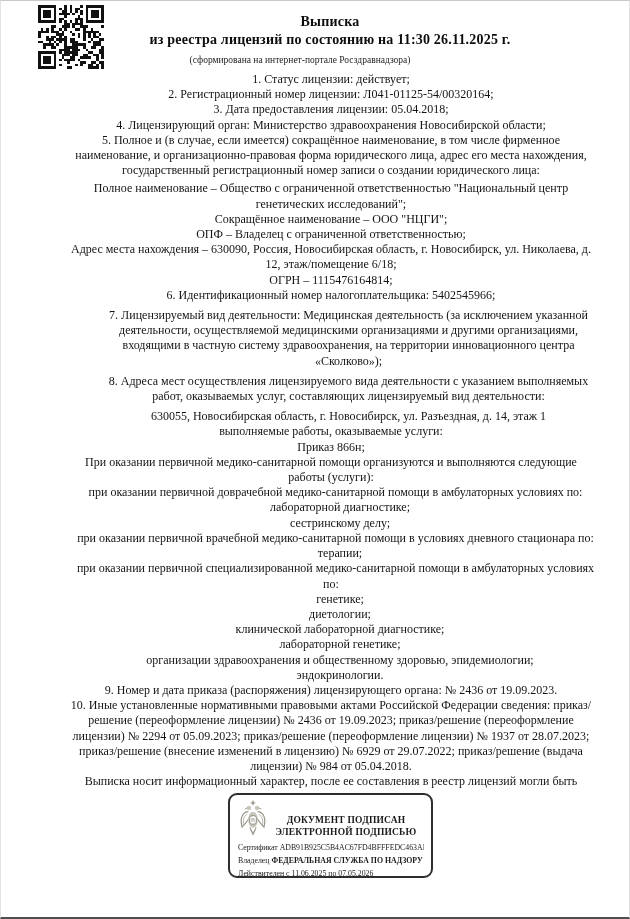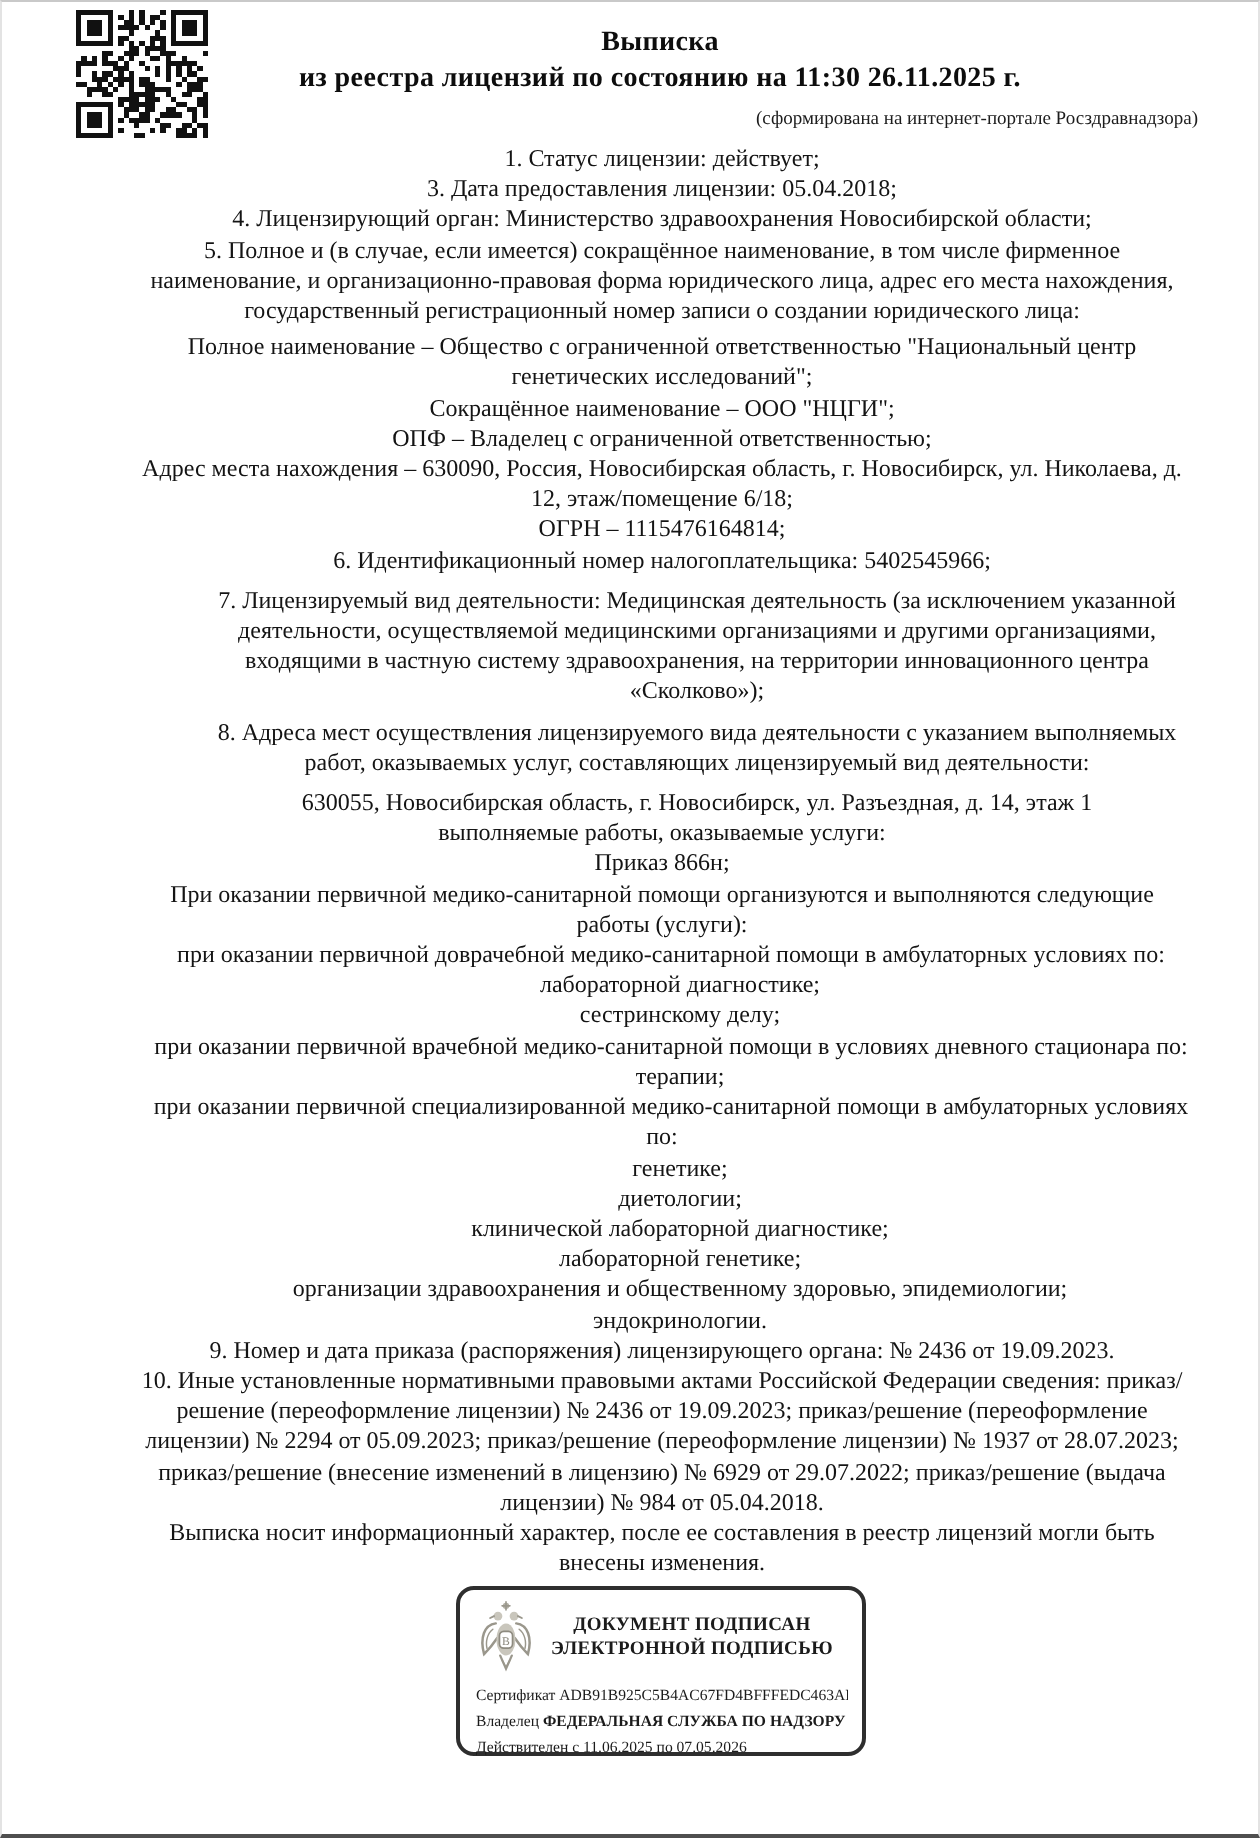--- a/index.html
+++ b/index.html
@@ -22,21 +22,21 @@
   }
   .qr svg{width:100%;height:100%;display:block;}
   
   .header{padding-top:12px;text-align:center;}
   .title-line{
     font-weight:bold;font-size:14px;line-height:18px;color:#0d0d0d;
     letter-spacing:0.2px;
     margin-left:30px;
   }
   .subtitle{
-    text-align:right;padding-right:30px;margin-top:5px;
+    text-align:center;padding-right:30px;margin-top:5px;
     font-size:9.5px;line-height:12px;color:#1c1c1c;
   }
   
   .doc-body{margin:6px 33px 0 65px;}
   .para{
     margin:0;font-size:12px;line-height:15.2px;color:#141414;
     text-align:center;
   }
   .ind0{text-indent:0;}
   .ind1{text-indent:9px;}
@@ -44,21 +44,21 @@
   .gap3{margin-top:3px;}
   .gap5{margin-top:5px;margin-left:35px;}
   
   .stamp{
     position:absolute;left:227px;top:792px;width:205px;height:85px;
     box-sizing:border-box;
     border:2px solid #2e2e2e;border-radius:9px;
     background:#ffffff;
     padding:5px 7px 4px 8px;
   }
-  .stamp-head{display:flex;align-items:center;height:38px;}
+  .stamp-head{display:flex;align-items:flex-end;height:38px;}
   .emblem{width:30px;height:38px;flex:0 0 30px;}
   .emblem svg{width:100%;height:100%;display:block;}
   .stamp-title{
     flex:1;text-align:center;
     font-weight:600;font-size:9.5px;line-height:12px;color:#1b1b1b;
     letter-spacing:0.2px;
   }
   .stamp-line{
     font-size:7.8px;line-height:12.8px;color:#1b1b1b;
     white-space:nowrap;overflow:hidden;
@@ -389,20 +389,21 @@
   </div>
 
   <div class="header">
     <div class="title-line">Выписка</div>
     <div class="title-line">из реестра лицензий по состоянию на 11:30 26.11.2025 г.</div>
     <div class="subtitle">(сформирована на интернет-портале Росздравнадзора)</div>
   </div>
 
   <div class="doc-body">
       <p class="para ind0">1. Статус лицензии: действует;</p>
+      <p class="para ind0">2. Регистрационный номер лицензии: Л041-01125-54/00320164;</p>
       <p class="para ind0">3. Дата предоставления лицензии: 05.04.2018;</p>
       <p class="para ind0">4. Лицензирующий орган: Министерство здравоохранения Новосибирской области;</p>
       <p class="para ind0">5. Полное и (в случае, если имеется) сокращённое наименование, в том числе фирменное наименование, и организационно-правовая форма юридического лица, адрес его места нахождения, государственный регистрационный номер записи о создании юридического лица:</p>
       <p class="para ind0 gap3">Полное наименование – Общество с ограниченной ответственностью "Национальный центр генетических исследований";</p>
       <p class="para ind0">Сокращённое наименование – ООО "НЦГИ";</p>
       <p class="para ind0">ОПФ – Владелец с ограниченной ответственностью;</p>
       <p class="para ind0">Адрес места нахождения – 630090, Россия, Новосибирская область, г. Новосибирск, ул. Николаева, д. 12, этаж/помещение 6/18;</p>
       <p class="para ind0">ОГРН – 1115476164814;</p>
       <p class="para ind0">6. Идентификационный номер налогоплательщика: 5402545966;</p>
       <p class="para ind0 gap5">7. Лицензируемый вид деятельности: Медицинская деятельность (за исключением указанной деятельности, осуществляемой медицинскими организациями и другими организациями, входящими в частную систему здравоохранения, на территории инновационного центра «Сколково»);</p>

